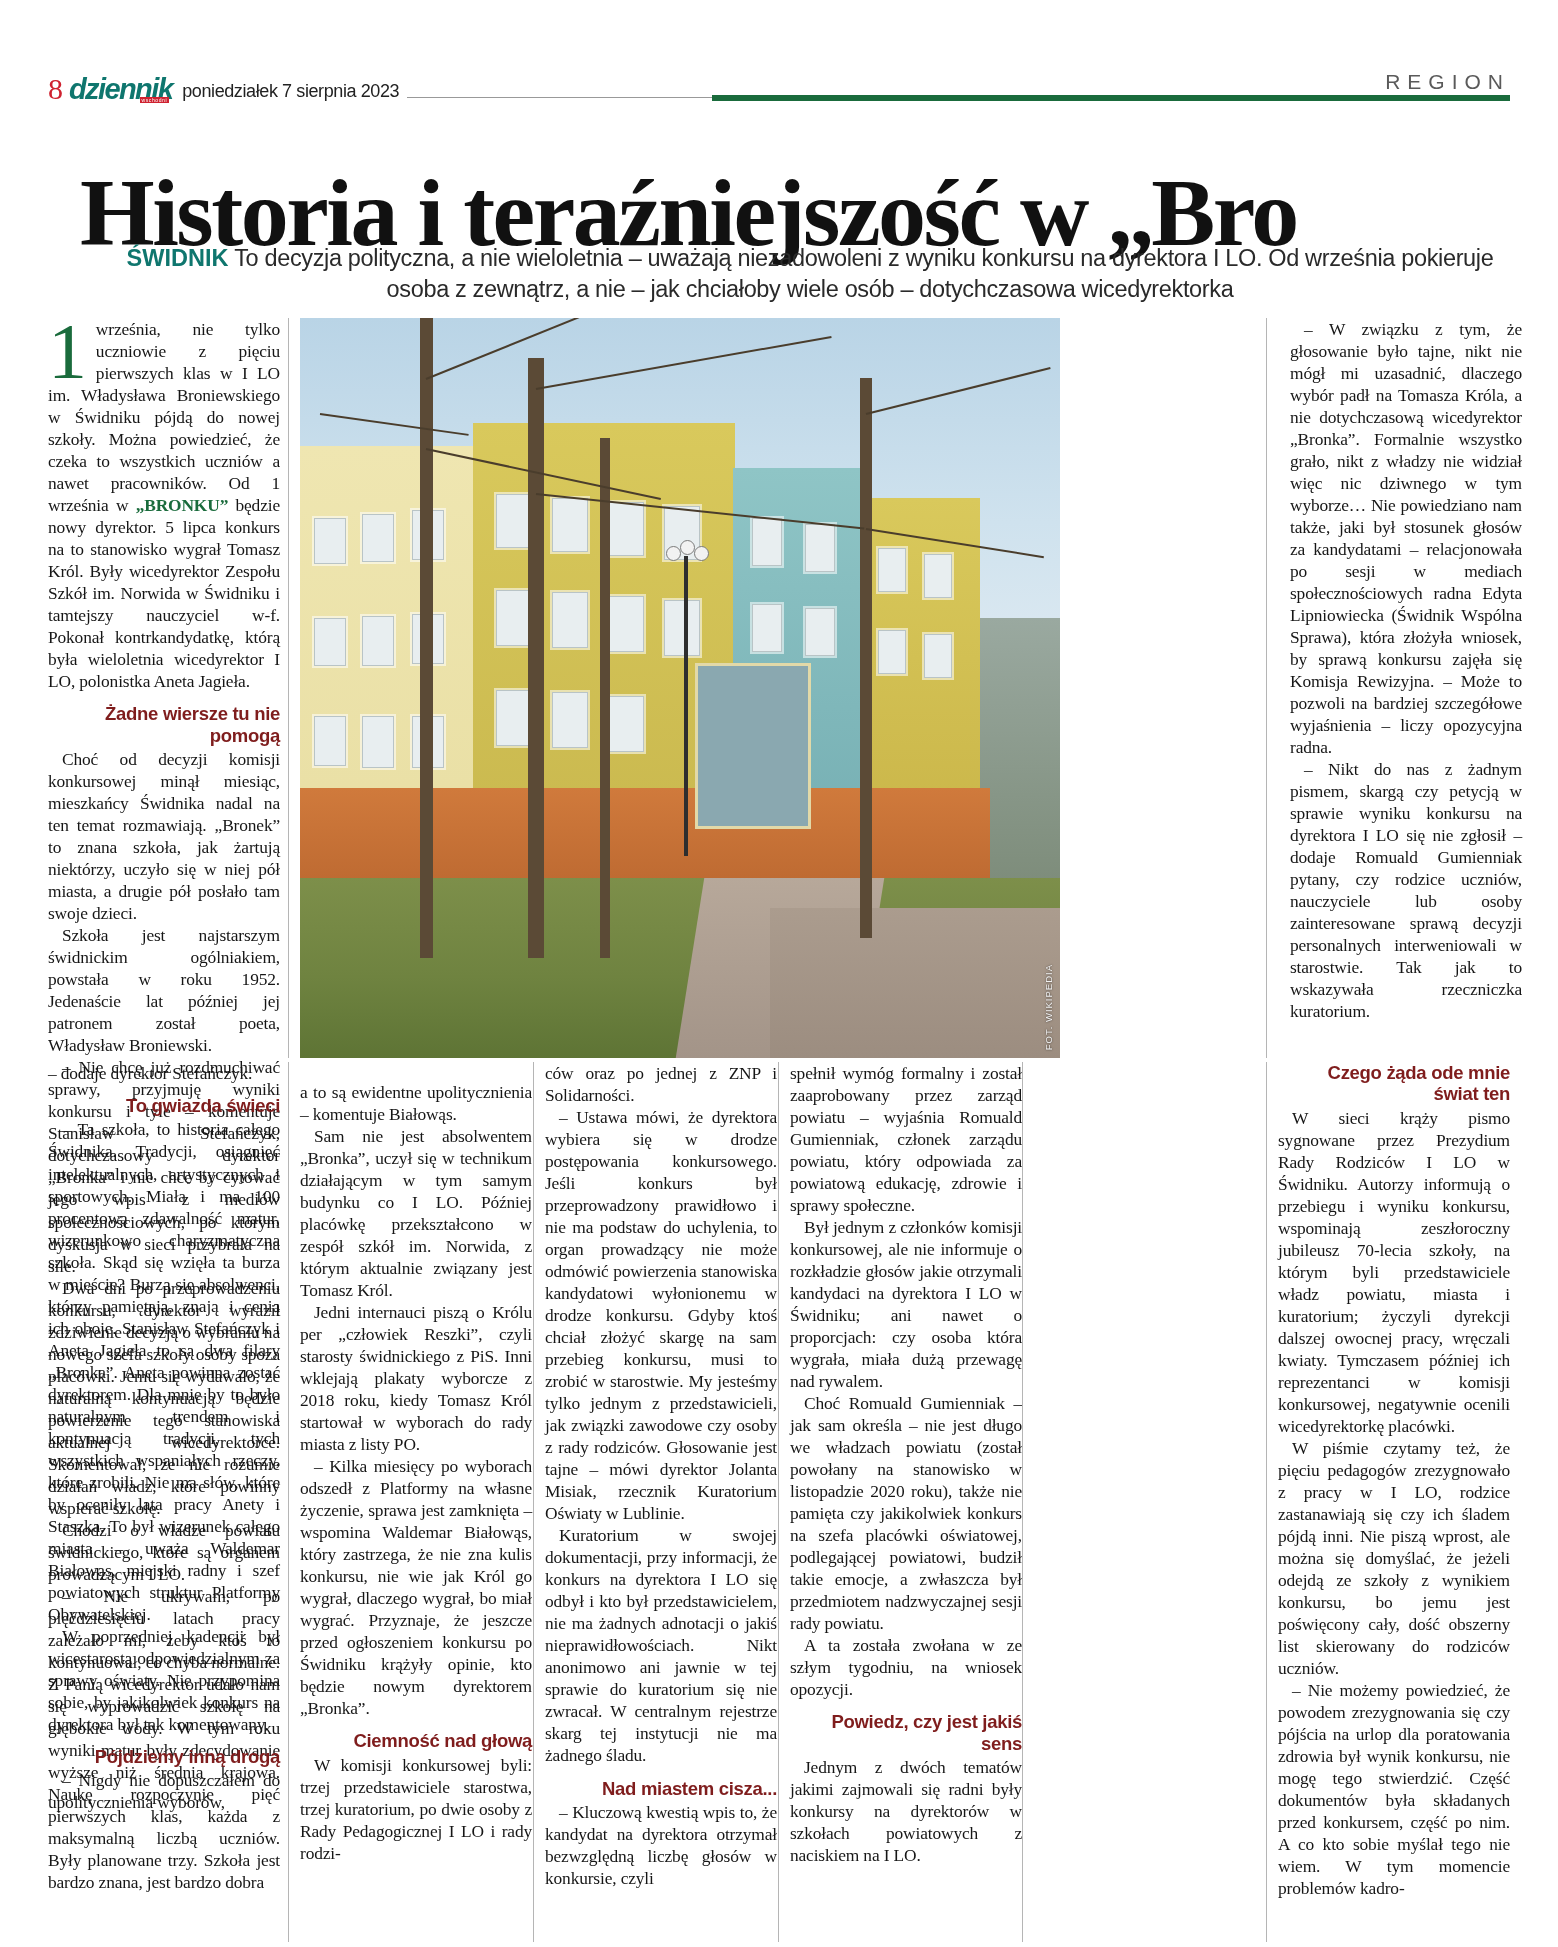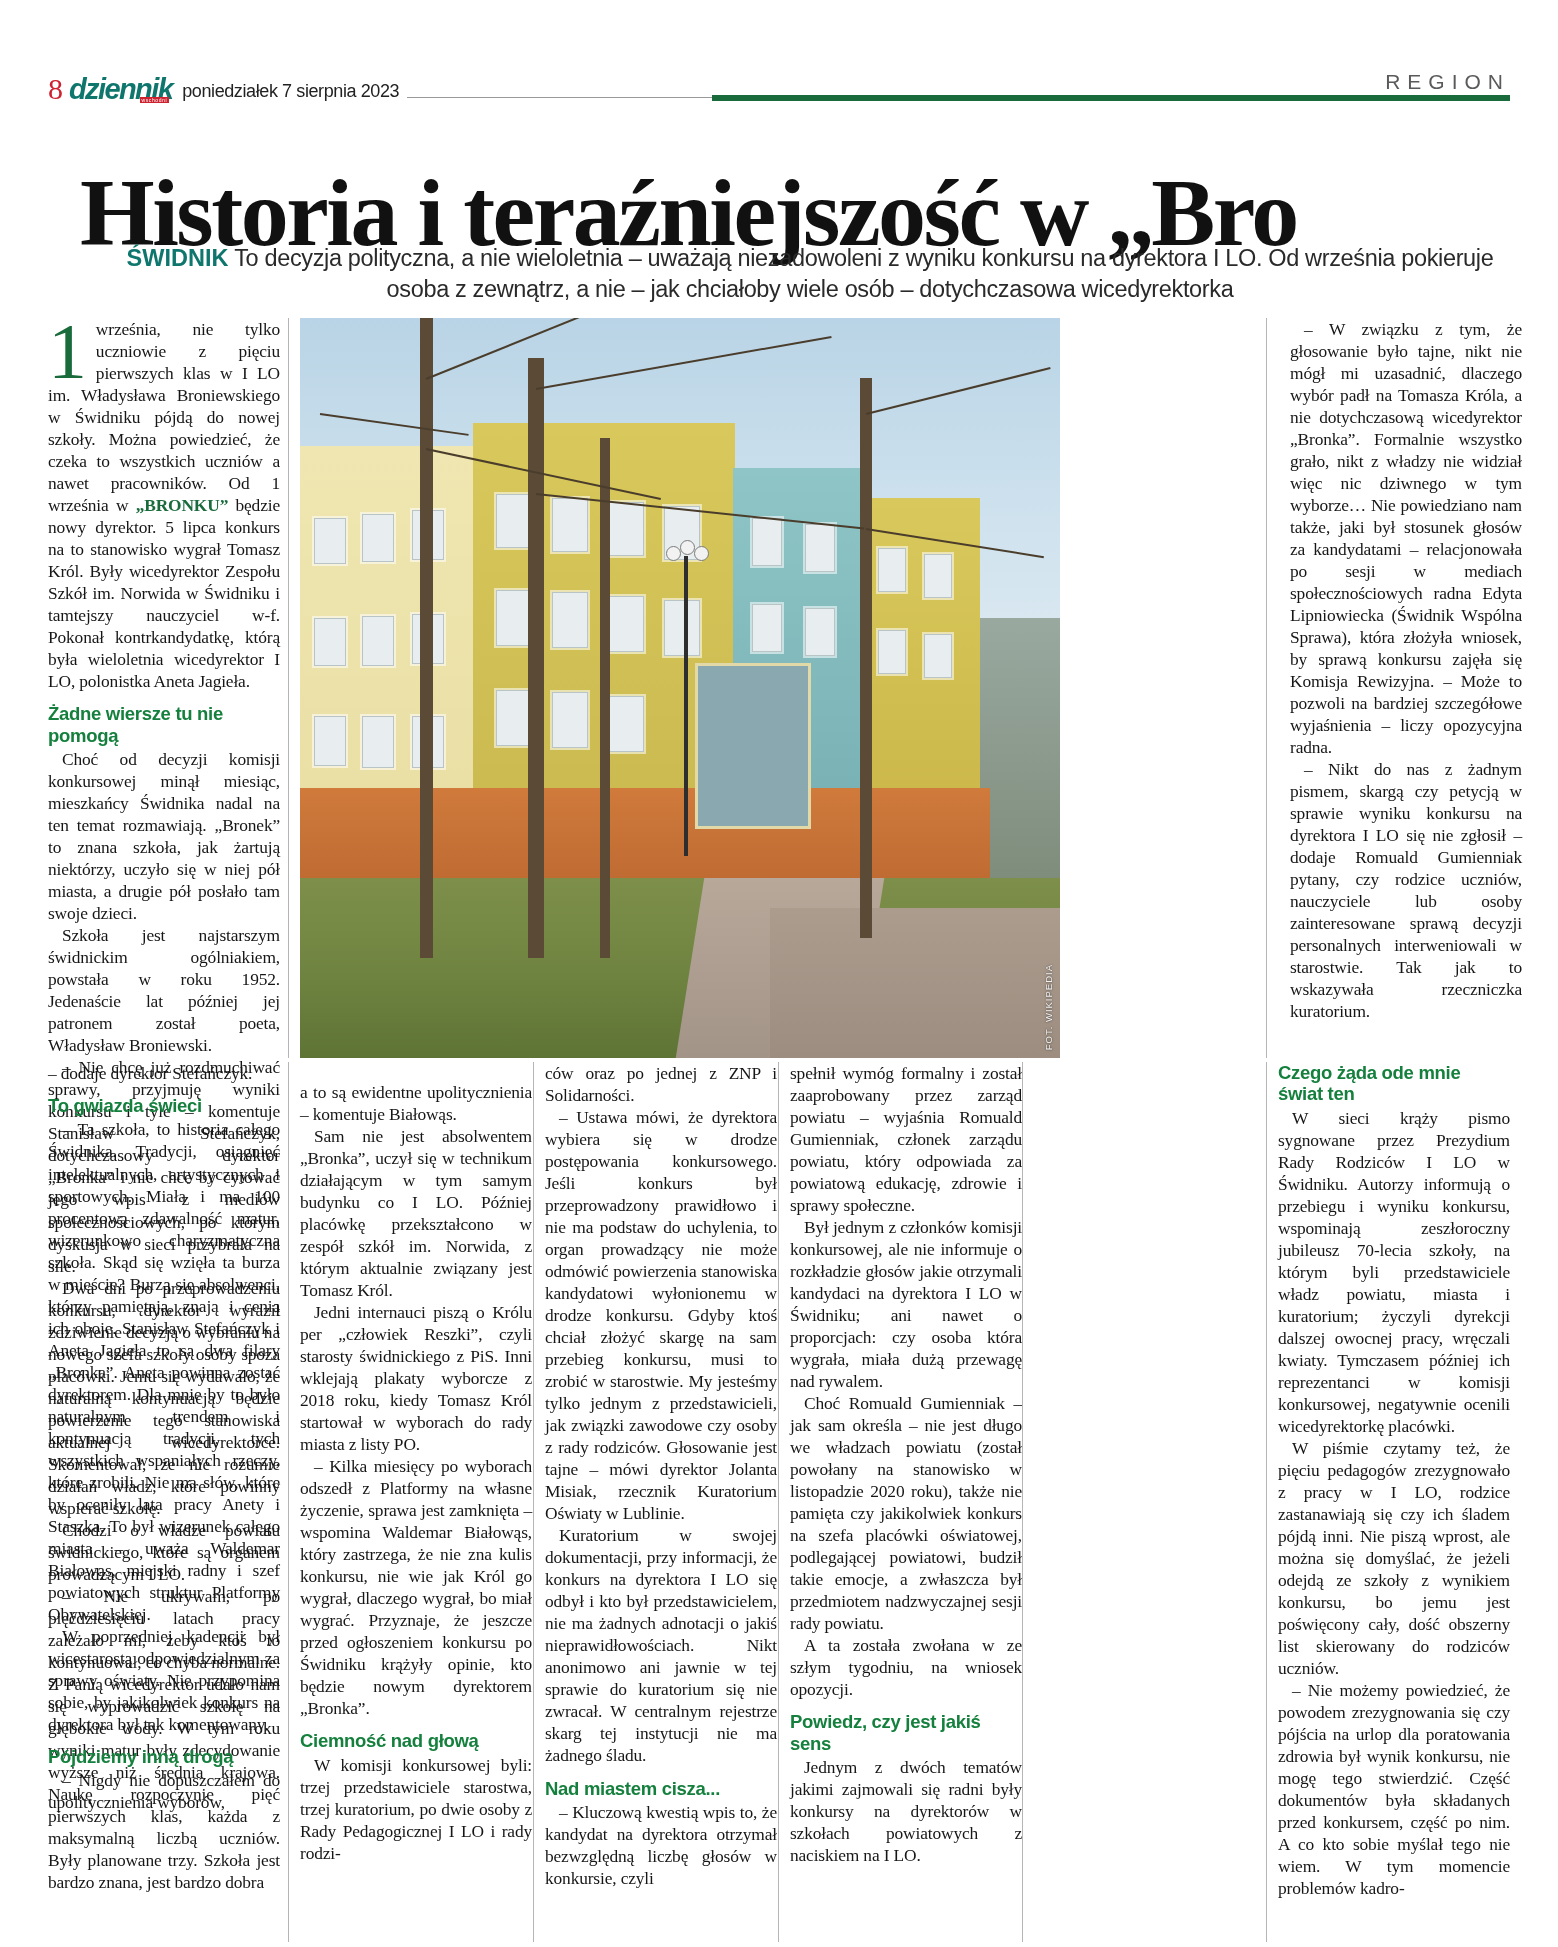--- a/index.html
+++ b/index.html
@@ -251,23 +251,23 @@
     text-indent: 14px;
   }
   .col p.noindent { text-indent: 0; }
   .subhead {
     font-family: "Liberation Sans", sans-serif;
     font-weight: bold;
     font-size: 18.5px;
     line-height: 1.16;
     margin: 11px 0 2px 0;
     text-indent: 0;
-    text-align: left;
+    text-align: right;
     letter-spacing: -0.3px;
-    color: #15803d;
+    color: #7f1d1d;
   }
   .subhead.first { margin-top: 0; }
   .dropcap {
     float: left;
     font-family: "Liberation Serif", serif;
     font-size: 78px;
     line-height: 0.74;
     font-weight: normal;
     color: #1a6b3c;
     margin: 4px 9px 0 0;

